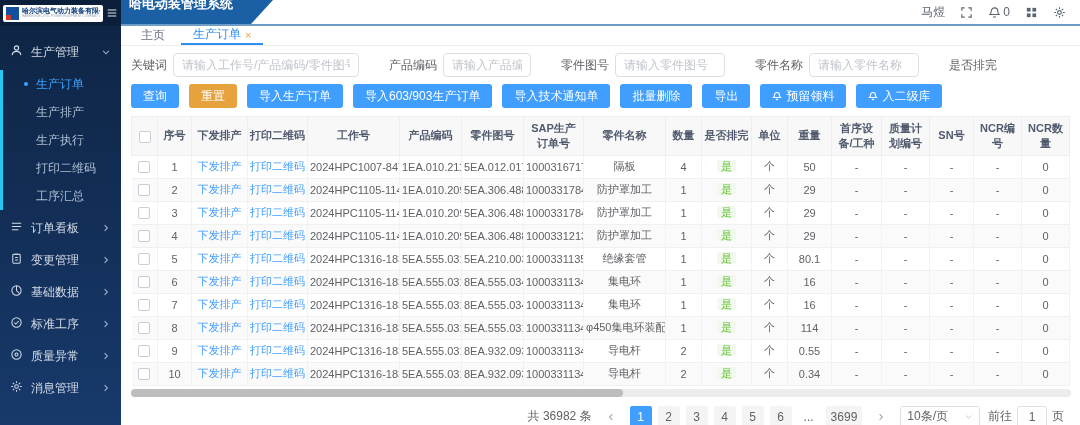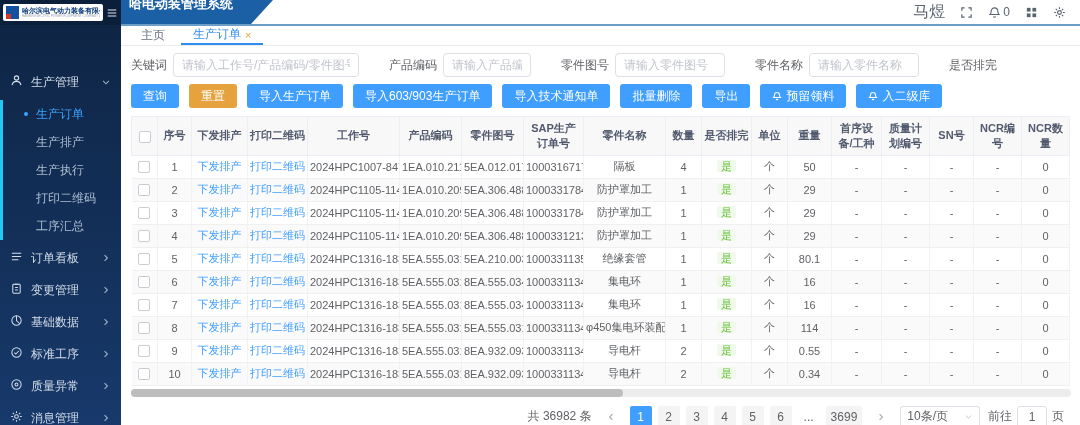--- a/index.html
+++ b/index.html
@@ -1,20 +1,20 @@
 <!DOCTYPE html>
 <html><head>
 <meta charset="utf-8">
 <style>
   * { margin:0; padding:0; box-sizing:border-box; }
   body { font-family:"Liberation Sans","DejaVu Sans",sans-serif; background:#fff; }
   .app { width:1080px; height:425px; position:relative; overflow:hidden; display:flex; background:#fff; font-size:12px; color:#333; }
 
   
-  .sidebar { width:121px; flex:0 0 121px; background:linear-gradient(180deg,#0e2443 0%,#17396b 100%); color:#cfd9e4; display:flex; flex-direction:column;gap:31px; }
+  .sidebar { width:121px; flex:0 0 121px; background:linear-gradient(180deg,#0e2443 0%,#17396b 100%); color:#cfd9e4; display:flex; flex-direction:column; }
   .logo-bar { height:26px; background:#0b1e3a; display:flex; align-items:center; padding:2px 3px; gap:3px; }
   .logo-box { background:#fff; border-radius:2px; padding:2px 3px; display:flex; align-items:center; gap:3px; flex:1; overflow:hidden; }
   .logo-mark { width:13px; height:13px; flex:0 0 13px; background:linear-gradient(135deg,#1450a0 55%,#1450a0 55%); position:relative; }
   .logo-mark::after { content:""; position:absolute; left:0; bottom:0; width:5px; height:5px; background:#d03a2b; }
   .logo-text { display:flex; flex-direction:column; line-height:1; overflow:hidden; }
   .logo-name { font-size:7px; font-weight:bold; color:#0b3a7a; white-space:nowrap; }
   .logo-en { font-size:5px; color:#9aa3ad; white-space:nowrap; transform:scale(.62); transform-origin:left center; }
   .hamburger { color:#dfe7f0; flex:0 0 auto; display:flex; align-items:center; cursor:pointer; }
   .menu { padding-top:10px; overflow:hidden; }
   .menu-item { height:32px; display:flex; align-items:center; gap:8px; padding:0 10px; cursor:pointer; color:#d4dde8; white-space:nowrap; }
@@ -26,21 +26,21 @@
   .submenu-item { height:28px; display:flex; align-items:center; padding-left:36px; color:#aebfd2; cursor:pointer; position:relative; font-size:12px; white-space:nowrap; }
   .submenu-item.active { color:#3da4ff; }
   .submenu-item.active::before { content:""; position:absolute; left:24px; width:4px; height:4px; border-radius:50%; background:#3da4ff; }
 
   
   .main { flex:1; display:flex; flex-direction:column; min-width:0; }
   .topbar { height:26px; background:#fff; border-bottom:2px solid #6b9dc6; display:flex; align-items:stretch; }
   .banner { width:152px; background:#1b5fa5; color:#fff; font-weight:bold; font-size:13px; display:flex; align-items:center; padding:0 26px 16px 8px; clip-path:polygon(0 0,100% 0,calc(100% - 22px) 100%,0 100%); white-space:nowrap; }
   .topbar-right { margin-left:auto; display:flex; align-items:center; gap:15px; padding-right:14px; color:#5a6470; }
   .topbar-right .ticon { display:flex; align-items:center; gap:2px; cursor:pointer; color:#5a6470; }
-  .username { font-size:16px; cursor:pointer; }
+  .username { font-size:12px; cursor:pointer; }
 
   .tabbar { height:25px; background:#fff; border-bottom:1px solid #ececec; display:flex; align-items:stretch; padding-left:8px; gap:4px; }
   .tab { display:flex; align-items:center; gap:4px; padding:0 12px; color:#6a7280; cursor:pointer; font-size:12px; }
   .tab.active { color:#2f8ded; border-bottom:2px solid #2f8ded; }
   .tab .close-x { color:#e6a23c; font-size:11px; }
 
   .content { flex:1; padding:5px 10px 0 10px; display:flex; flex-direction:column; min-width:0; }
 
   
   .filters { display:flex; align-items:center; gap:30px; margin:2px 0 7px 0; flex-wrap:nowrap; }

